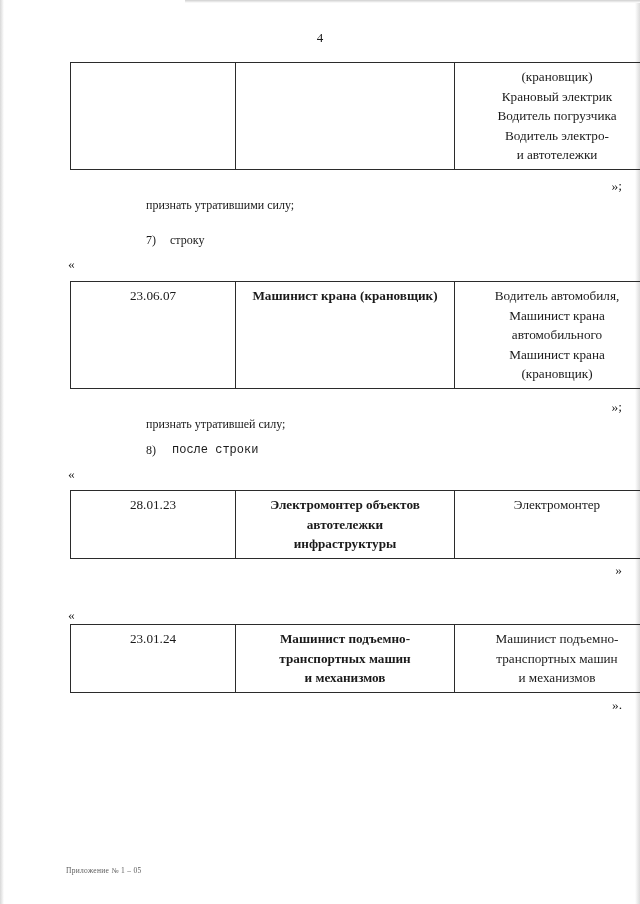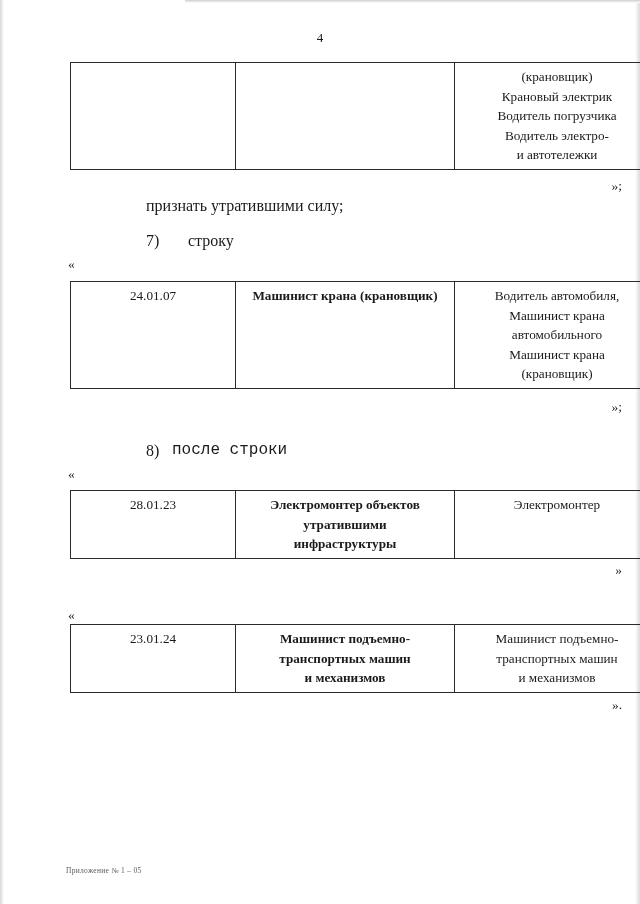--- a/index.html
+++ b/index.html
@@ -71,21 +71,21 @@
   }
   .col-code  { width: 152px; }
   .col-mid   { width: 206px; font-weight: bold; }
   .col-right { width: 192px; }
 
   .cell-lines span { display: block; }
 
   
   .para {
     position: absolute;
-    font-size: 16px;
+    font-size: 12px;
     line-height: 19px;
     white-space: nowrap;
   }
 
   
   .quote-open {
     position: absolute;
     left: 68px;
     font-size: 13.5px;
   }
@@ -133,55 +133,56 @@
       </td>
     </tr>
   </tbody>
     </table>
 
   <div class="quote-close" style="top:178px;">»;</div>
 
   <div class="para" style="top:196px; left:146px;">признать утратившими силу;</div>
 
   <div class="para" style="top:231px; left:146px;">7)</div>
-  <div class="para" style="top:231px; left:188px;">строку</div>
+  <div class="para" style="top:231px; left:170px;">строку</div>
 
   <div class="quote-open" style="top:256px;">«</div>
 
   <table class="doc-table" style="top:281px;">
     <tbody>
         <tr>
-      <td class="col-code">24.01.07</td>
+      <td class="col-code">23.06.07</td>
       <td class="col-mid">Машинист крана (крановщик)</td>
       <td class="col-right cell-lines">
         <span>Водитель автомобиля,</span>
         <span>Машинист крана</span>
         <span>автомобильного</span>
         <span>Машинист крана</span>
         <span>(крановщик)</span>
       </td>
     </tr>
   </tbody>
     </table>
 
   <div class="quote-close" style="top:399px;">»;</div>
 
+  <div class="para" style="top:415px; left:146px;">признать утратившей силу;</div>
 
   <div class="para" style="top:441px; left:146px;">8)</div>
   <div class="para" style="top:441px; left:172px;font-family:Liberation Mono, monospace;">после строки</div>
 
   <div class="quote-open" style="top:466px;">«</div>
 
   <table class="doc-table" style="top:490px;">
     <tbody>
         <tr>
       <td class="col-code">28.01.23</td>
       <td class="col-mid cell-lines">
         <span>Электромонтер объектов</span>
-        <span>утратившими</span>
+        <span>автотележки</span>
         <span>инфраструктуры</span>
       </td>
       <td class="col-right cell-lines">
         <span>Электромонтер</span>
       </td>
     </tr>
   </tbody>
     </table>
 
   <div class="quote-close" style="top:562px;">»</div>

